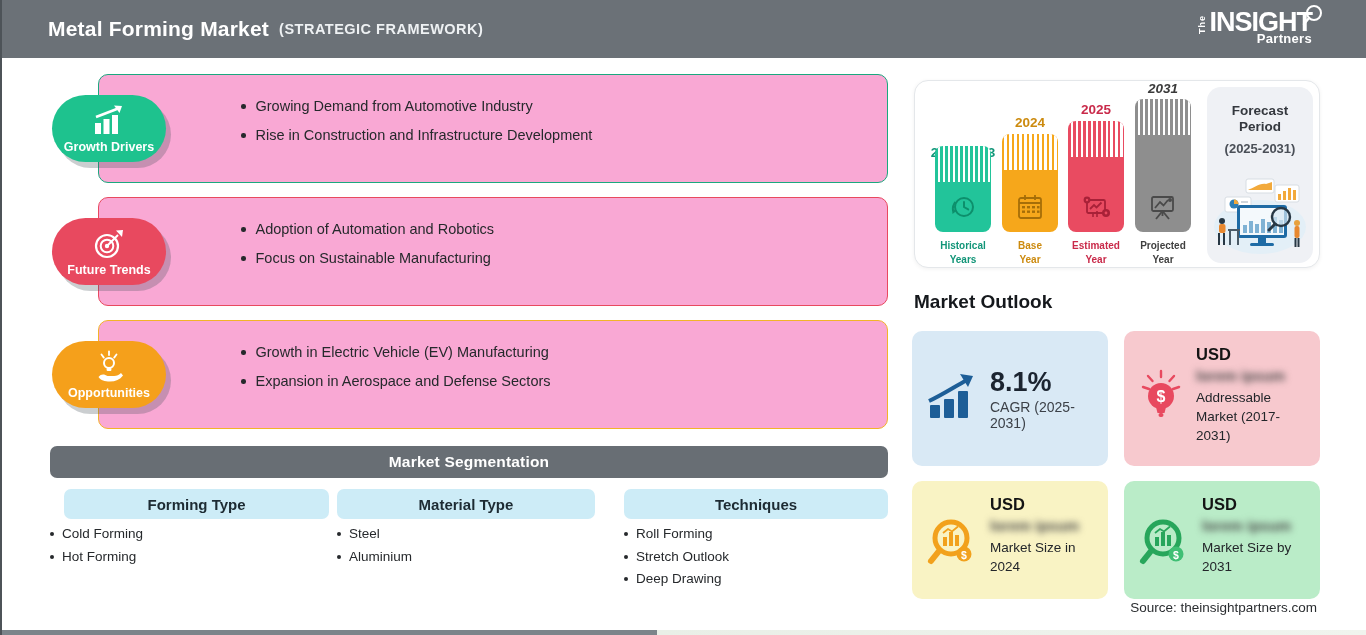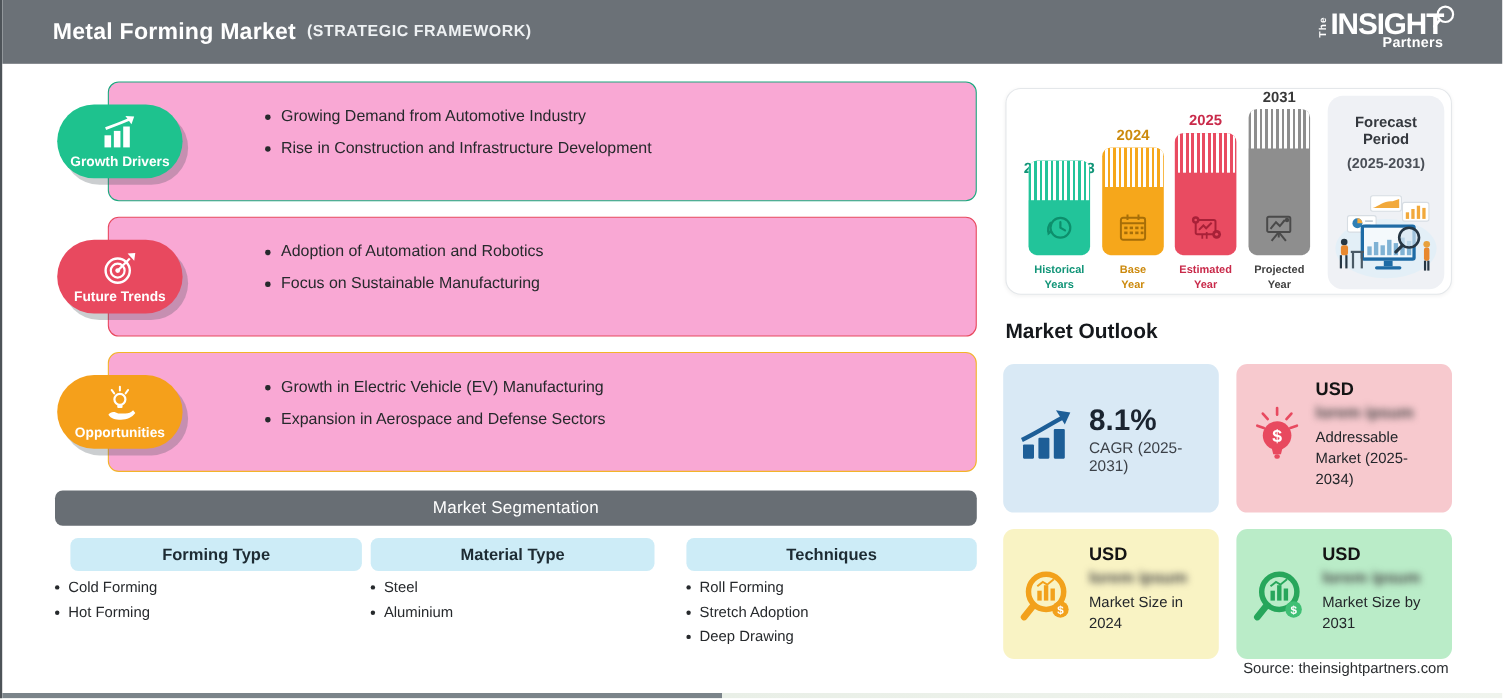--- a/index.html
+++ b/index.html
@@ -34,21 +34,21 @@
   .badge-1 { background:#1ec28e; } .badge-2 { background:#e8495f; } .badge-3 { background:#f5a01b; }
   .badge-label { color:#fff; font-size:12.5px; font-weight:bold; line-height:13px; }
   .badge-icon { position:absolute; top:9px; left:0; right:0; display:flex; justify-content:center; }
   .bullets { position:absolute; left:142px; top:23px; }
   .bullet { display:flex; align-items:flex-start; margin-bottom:13px; font-size:14.5px; color:#26292c; }
   .bullet .dot { width:4.5px; height:4.5px; border-radius:50%; background:#26292c; margin:6px 10px 0 0; flex:none; }
 
   
   .seg-bar { position:absolute; left:48px; top:446px; width:838px; height:32px; background:#686e74;
              border-radius:7px; display:flex; align-items:center; justify-content:center;
-             color:#fff; font-weight:normal; font-size:15.5px; letter-spacing:.2px; }
+             color:#fff; font-weight:bold; font-size:15.5px; letter-spacing:.2px; }
   .seg-head { position:absolute; top:489px; height:30px; background:#cdecf7; border-radius:7px;
               display:flex; align-items:center; justify-content:center; font-weight:bold;
               font-size:15px; color:#1d2b33; }
   .seg-head-1 { left:62px;  width:265px; }
   .seg-head-2 { left:335px; width:258px; }
   .seg-head-3 { left:622px; width:264px; }
   .seg-list { position:absolute; top:526px; }
   .seg-list-1 { left:48px; } .seg-list-2 { left:335px; } .seg-list-3 { left:622px; }
   .seg-item { display:flex; align-items:flex-start; font-size:13.5px; color:#26292c; margin-bottom:7.5px; }
   .seg-item .dot { width:4px; height:4px; border-radius:50%; background:#26292c; margin:6px 8px 0 0; flex:none; }
@@ -61,21 +61,21 @@
                   background:repeating-linear-gradient(90deg, transparent 0 2.5px, #ffffff 2.5px 5px); }
   .tbar-1 { left:20px;  height:86px;  background:#22c49a; }
   .tbar-2 { left:87px;  height:98px;  background:#f6a71b; }
   .tbar-3 { left:153px; height:111px; background:#e94b61; }
   .tbar-4 { left:220px; height:133px; background:#8e8e8e; }
   .tbar-icon { position:absolute; bottom:10px; left:0; right:0; display:flex; justify-content:center; }
   .tyear { position:absolute; width:90px; text-align:center; font-weight:bold; font-size:13.5px; }
   .tyear-1 { left:3px;   top:64px; color:#129578; }
   .tyear-2 { left:70px;  top:34px; color:#cc8a0e; }
   .tyear-3 { left:136px; top:21px; color:#c92a4a; }
-  .tyear-4 { left:203px; top:0px;  color:#3a3a3a; }
+  .tyear-4 { left:203px; top:0px;  color:#3a3a3a;font-style:italic; }
   .tlabel { position:absolute; top:158px; width:84px; text-align:center; font-weight:bold;
             font-size:10px; line-height:14px; }
   .tlabel-1 { left:6px;   color:#129578; }
   .tlabel-2 { left:73px;  color:#cc8a0e; }
   .tlabel-3 { left:139px; color:#c92a4a; }
   .tlabel-4 { left:206px; color:#3f3f3f; }
   .forecast-panel { position:absolute; left:292px; top:6px; width:106px; height:176px; background:#eff1f5;
                     border-radius:14px; text-align:center; padding-top:16px; }
   .forecast-title { font-weight:bold; font-size:13.5px; color:#34383e; line-height:16px; }
   .forecast-range { font-size:13px; color:#4a4f57; font-weight:600; margin-top:6px; }
@@ -239,21 +239,21 @@
         <span>Aluminium</span>
       </div>
   </div>
   <div class="seg-list seg-list-3">
     <div class="seg-item">
         <span class="dot"></span>
         <span>Roll Forming</span>
       </div>
     <div class="seg-item">
         <span class="dot"></span>
-        <span>Stretch Adoption</span>
+        <span>Stretch Outlook</span>
       </div>
     <div class="seg-item">
         <span class="dot"></span>
         <span>Deep Drawing</span>
       </div>
   </div>
 
   <div class="timeline-card">
     <div class="tyear tyear-1">2021-2023</div>
     <div class="tyear tyear-2">2024</div>
@@ -401,21 +401,21 @@
         </g>
         <circle cx="25" cy="29" r="13" fill="#e8495f"></circle>
         <path d="M20 40 h10 l-1.5 6 h-7 Z" fill="#e8495f"></path>
         <rect x="22.5" y="46" width="5" height="4" rx="2" fill="#e8495f"></rect>
         <text x="25" y="34.5" text-anchor="middle" font-size="16" font-weight="bold" fill="#fff" font-family="Liberation Sans, sans-serif">$</text>
       </svg>
     </span>
     <div>
       <div class="ocard-currency">USD</div>
       <div class="ocard-redacted">lorem ipsum</div>
-      <div class="ocard-label">Addressable Market (2025-2034)</div>
+      <div class="ocard-label">Addressable Market (2017-2031)</div>
     </div>
   </div>
 
   <div class="ocard ocard-3">
     <span class="icon-wrap">
       <svg width="56" height="52" viewBox="0 0 56 52">
         <circle cx="27" cy="21" r="16" fill="none" stroke="#f2a11c" stroke-width="5"></circle>
         <line x1="15" y1="34" x2="7" y2="44" stroke="#f2a11c" stroke-width="6" stroke-linecap="round"></line>
         <rect x="19" y="20" width="4" height="9" fill="#f2a11c"></rect>
         <rect x="25" y="15" width="4" height="14" fill="#f2a11c"></rect>

